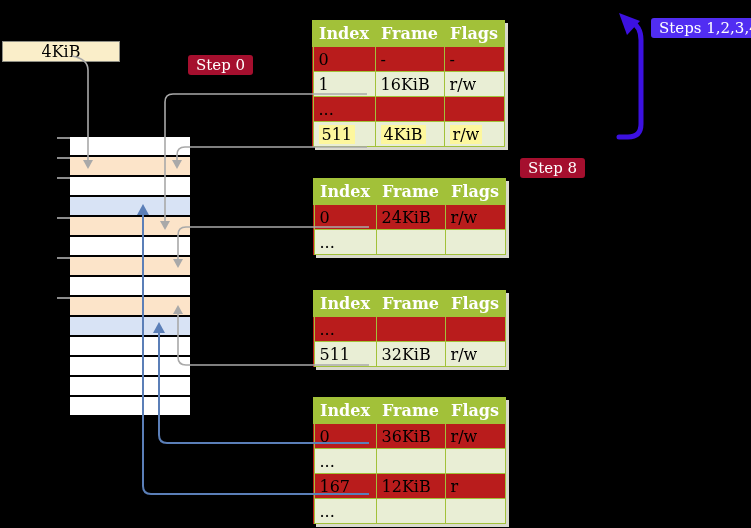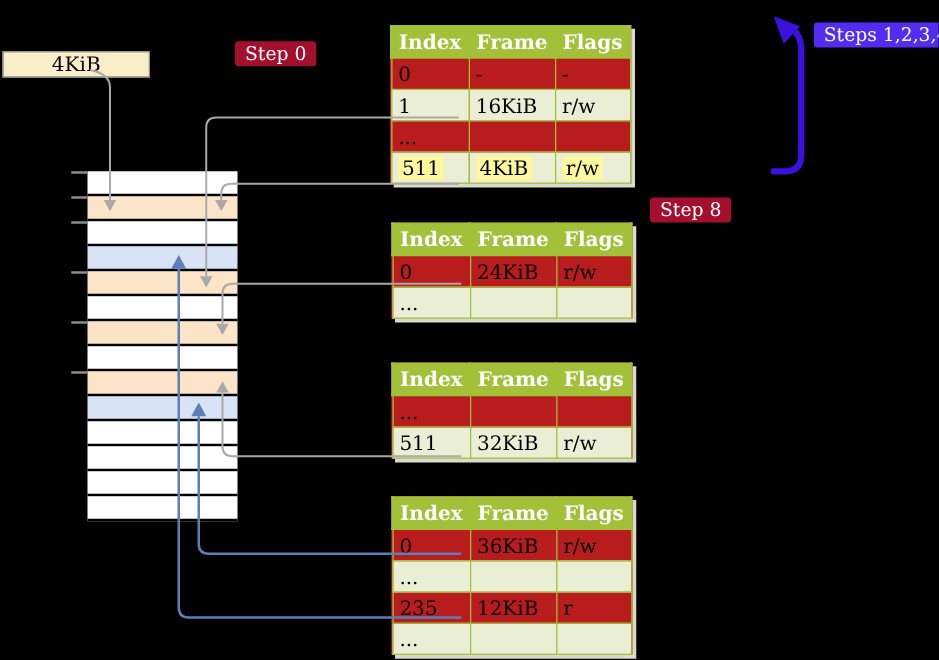--- a/index.html
+++ b/index.html
@@ -13,21 +13,21 @@
     background:var(--label-box-bg,#faeec9);border:1px solid #8f8f85;
     color:#000;font-size:16px;text-align:center;line-height:19px;
   }
   
   .badge{
     position:absolute;color:#fff;font-size:15px;line-height:18px;
     padding:1px 8px;border-radius:3px;white-space:nowrap;
   }
   .badge.red{background:var(--badge-red-bg,#a50f2e);}
   .badge.blue{background:var(--badge-blue-bg,#512df2);}
-  #badge-step0{left:188px;top:33px;}
+  #badge-step0{left:188px;top:55px;}
   #badge-steps123{left:510px;top:18px;}
   #badge-steps1234{left:651px;top:18px;}
   #badge-step4{left:520px;top:158px;}
   
   #mem-col{position:absolute;left:70px;top:137px;width:120px;}
   .mem-row{height:18px;border-bottom:2px solid #000;}
   .mem-row.white{background:#fff;}
   .mem-row.orange{background:var(--mem-orange,#fce4c9);}
   .mem-row.blue{background:var(--mem-blue,#d8e3f5);}
   
@@ -185,21 +185,21 @@
       <td>0</td>
       <td>36KiB</td>
       <td>r/w</td>
     </tr>
     <tr class="alt">
       <td>...</td>
       <td></td>
       <td></td>
     </tr>
     <tr>
-      <td>235</td>
+      <td>167</td>
       <td>12KiB</td>
       <td>r</td>
     </tr>
     <tr class="alt">
       <td>...</td>
       <td></td>
       <td></td>
     </tr>
   </tbody>
     </table>

